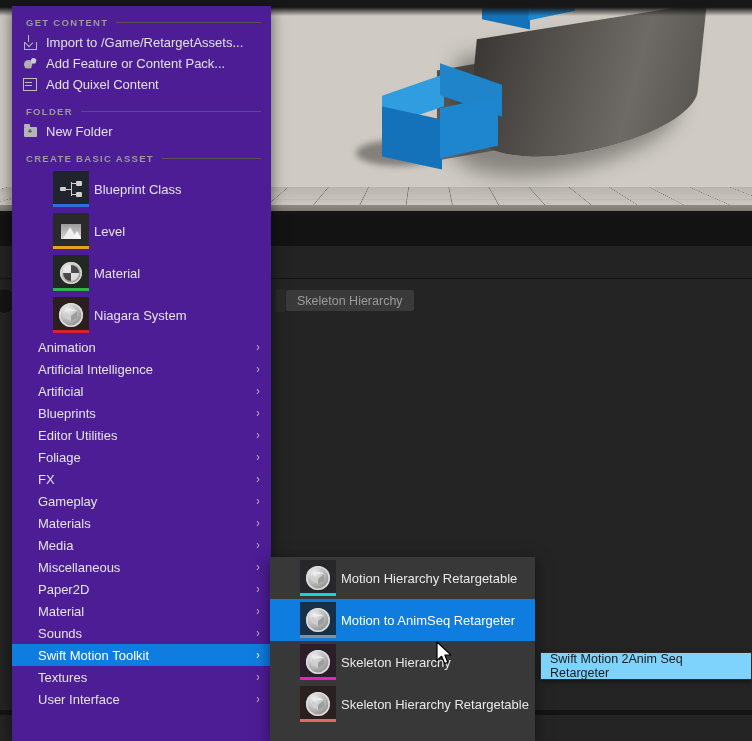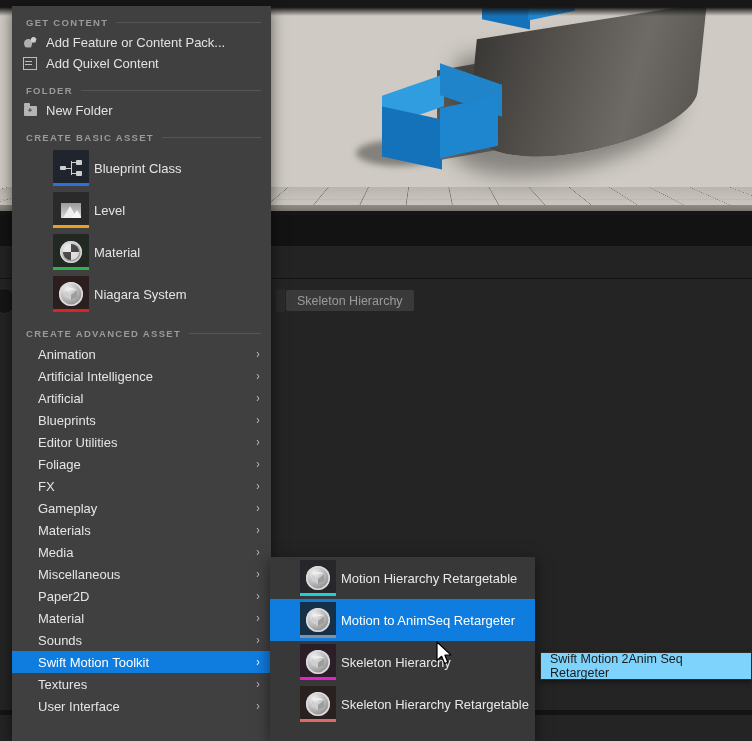--- a/index.html
+++ b/index.html
@@ -83,21 +83,21 @@
     position:absolute;left:-9px;top:288px;width:24px;height:24px;border-radius:50%;
     background:#151515;border:1px solid #2c2c2c;
   }
   .left-stub-chip{
     position:absolute;left:17px;top:290px;width:9px;height:20px;background:#3a3a3a;border-radius:2px;
   }
 
   
   #context-menu{
     position:absolute;left:12px;top:6px;width:259px;height:735px;
-    background:#404040;
+    background:#4c1d95;
     box-shadow:0 3px 14px rgba(0,0,0,.55);
     font-size:13px;color:#e4e4e4;
     z-index:40;
   }
   .section-head{
     display:flex;align-items:center;gap:8px;
     padding:0 10px 0 14px;height:20px;margin-top:6px;
   }
   .section-head .sh-text{
     font-size:9.5px;letter-spacing:1.3px;color:#9a9a9a;font-weight:bold;white-space:nowrap;
@@ -250,20 +250,28 @@
   </div>
 </div>
 
 <div id="context-menu">
 
   <div class="section-head">
     <span class="sh-text">GET CONTENT</span>
     <span class="sh-rule"></span>
   </div>
 
+  <div class="mrow">
+    <span class="mi">
+        <span class="glyph">
+          <span class="ic-import" style="position:absolute;left:1px;top:7px;"></span>
+        </span>
+      </span>
+    <span class="mrow-label">Import to /Game/RetargetAssets...</span>
+  </div>
 
   <div class="mrow">
     <span class="mi">
         <span class="ic-pack"></span>
       </span>
     <span class="mrow-label">Add Feature or Content Pack...</span>
   </div>
 
   <div class="mrow">
     <span class="mi">
@@ -332,24 +340,20 @@
             <span class="cg-t"></span>
             <span class="cg-l"></span>
             <span class="cg-r"></span>
           </span>
         </span>
       <span class="tile-bar" style="background:#d6242b;"></span>
     </span>
     <span class="alabel">Niagara System</span>
   </div>
 
-  <div class="section-head" style="margin-top:8px;">
-    <span class="sh-text">CREATE ADVANCED ASSET</span>
-    <span class="sh-rule"></span>
-  </div>
 
   <div id="advanced-list">
       <div class="advrow">
         <span>Animation</span>
         <span class="chev">›</span>
       </div>
       <div class="advrow">
         <span>Artificial Intelligence</span>
         <span class="chev">›</span>
       </div>

